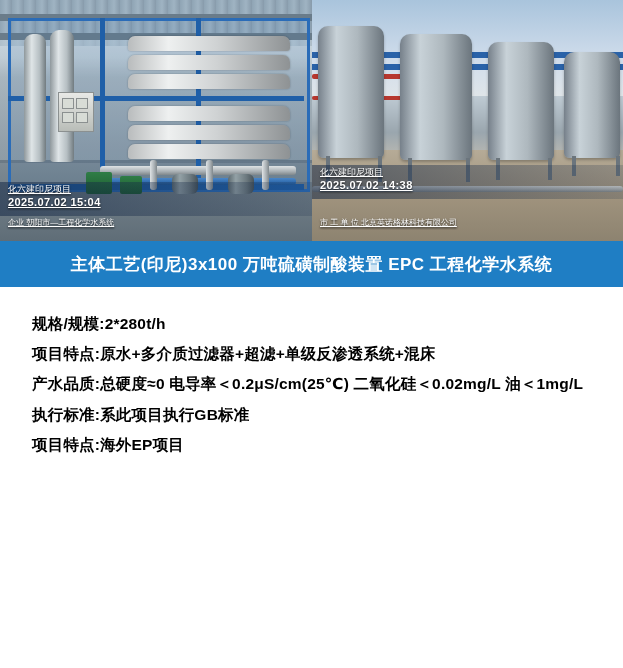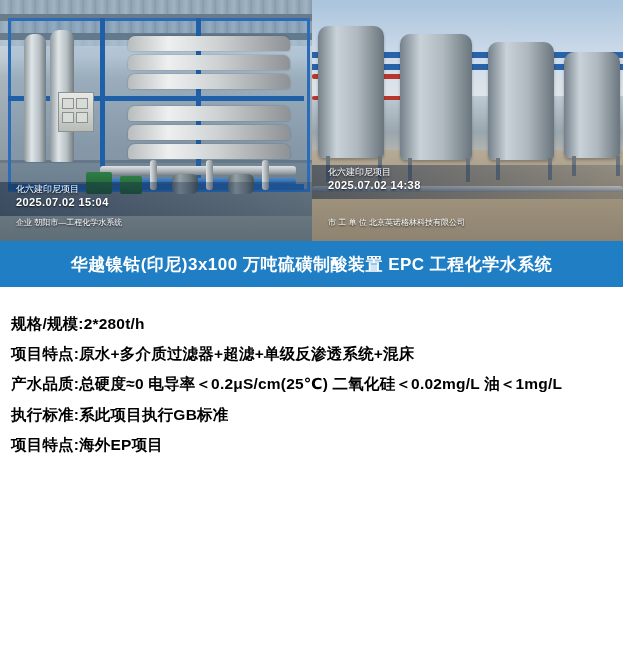--- a/index.html
+++ b/index.html
@@ -146,27 +146,28 @@
   }
   .r-redpipe {
     position: absolute;
     background: #b7372e;
     border-radius: 2px;
   }
 
   
   .wm {
     position: absolute;
-    left: 16px;
+    left: 8px;
     color: #ffffff;
     font-size: 9px;
     line-height: 1.25;
     text-shadow: 0 1px 2px rgba(0,0,0,.85);
     font-family: "Liberation Sans", "DejaVu Sans", sans-serif;
     white-space: nowrap;
+    text-decoration: underline;
   }
   .wm-title { font-size: 9px; }
   .wm-time  { font-size: 11px; font-weight: bold; letter-spacing: .4px; }
   .wm-addr  { font-size: 8px; }
   .wm-bar {
     position: absolute;
     left: 0;
     width: 100%;
     height: 34px;
     background: linear-gradient(to right, rgba(20,40,70,.55), rgba(20,40,70,.18));
@@ -184,21 +185,21 @@
   .title-band .title-text {
     color: #ffffff;
     font-size: 17px;
     font-weight: bold;
     letter-spacing: .5px;
     white-space: nowrap;
   }
 
   
   .specs {
-    padding: 22px 20px 0 11px;
+    padding: 22px 20px 0 32px;
   }
   .spec-row {
     font-size: 15.5px;
     color: #1a1a1a;
     line-height: 1.95;
     letter-spacing: .2px;
   }
   .spec-label {
     font-weight: bold;
     color: #000000;
@@ -287,21 +288,21 @@
       <div class="pipe-h" style="left:0px; top:186px; width:311px; height:6px; opacity:.8;"></div>
 
       <div class="wm-bar" style="top:165px"></div>
       <div class="wm wm-title" style="top:167px">化六建印尼项目</div>
       <div class="wm wm-time" style="top:179px">2025.07.02  14:38</div>
       <div class="wm wm-addr" style="top:218px">市 工 单 位     北京英诺格林科技有限公司</div>
     </div>
   </div>
 
   <div class="title-band">
-    <span class="title-text">华越镍钴(印尼)3x100 万吨硫磺制酸装置 EPC 工程化学水系统</span>
+    <span class="title-text">主体工艺(印尼)3x100 万吨硫磺制酸装置 EPC 工程化学水系统</span>
   </div>
 
   <div class="specs">
 
     <div class="spec-row">
       <span class="spec-label">规格/规模:</span><span class="spec-value">2*280t/h</span>
     </div>
 
     <div class="spec-row">
       <span class="spec-label">项目特点:</span><span class="spec-value">原水+多介质过滤器+超滤+单级反渗透系统+混床</span>

